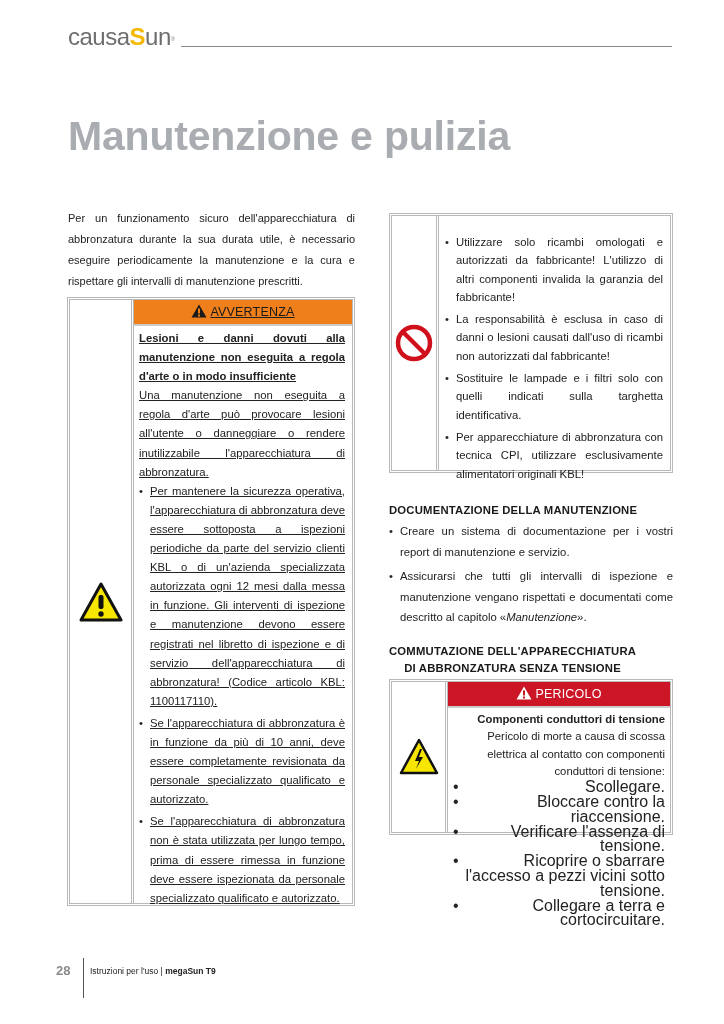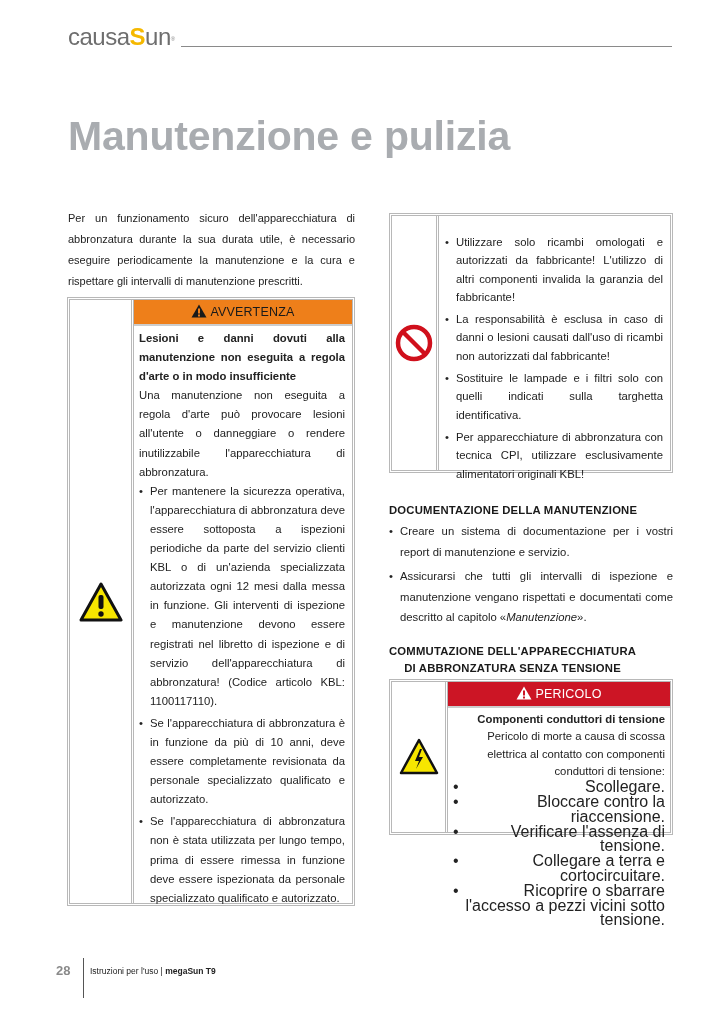--- a/index.html
+++ b/index.html
@@ -16,21 +16,21 @@
 
   .intro { position: absolute; left: 68px; top: 208px; width: 287px; font-size: 11px; line-height: 21px; text-align: justify; color: #222; }
 
   
   .box { position: absolute; border: 3px double #b8b8b8; background: #fff; }
   .box .icon-col { position: absolute; left: 0; top: 0; bottom: 0; border-right: 3px double #b8b8b8; display: flex; align-items: center; justify-content: center; }
   .box .text-col { position: absolute; top: 0; right: 0; bottom: 16px; }
 
   .warn-box { left: 67px; top: 297px; width: 288px; height: 609px; }
   .warn-box .icon-col { width: 64px; }
-  .warn-box .text-col { left: 64px; }
+  .warn-box .text-col { left: 64px; text-decoration: underline; }
 
   .banner { height: 26px; display: flex; align-items: center; justify-content: center; color: #fff; font-size: 12.5px; letter-spacing: 0.2px; border-bottom: 2px solid #ccc; }
   .banner.orange { background: #ee7f1a; color: #1a1a1a; }
   .banner.red { background: #cc1525; color: #fff; }
   .banner .tri { display: inline-block; margin-right: 3px; }
 
   .warn-body { padding: 3px 7px 0 5px; font-size: 11.3px; line-height: 19.1px; text-align: justify; }
   .warn-body .bold { font-weight: bold; }
   .bullets { list-style: none; }
   .bullets li { position: relative; padding-left: 11px; margin-bottom: 3px; text-align: justify; }
@@ -151,22 +151,22 @@
       </span>
       <span>PERICOLO</span>
     </div>
     <div class="danger-body">
       <div class="bold">Componenti conduttori di tensione</div>
       <div>Pericolo di morte a causa di scossa elettrica al contatto con componenti conduttori di tensione:</div>
       <ul class="small-list">
         <li>Scollegare.</li>
         <li>Bloccare contro la riaccensione.</li>
         <li>Verificare l'assenza di tensione.</li>
+        <li>Ricoprire o sbarrare l'accesso a pezzi vicini sotto tensione.</li>
         <li>Collegare a terra e cortocircuitare.</li>
-        <li>Ricoprire o sbarrare l'accesso a pezzi vicini sotto tensione.</li>
       </ul>
     </div>
   </div>
 </div>
 
 <div class="footer">
   <span class="page-num">28</span>
   <div class="footer-rule"></div>
   <span class="footer-text"><span>Istruzioni per l'uso | </span><span class="b">megaSun T9</span></span>
 </div>

